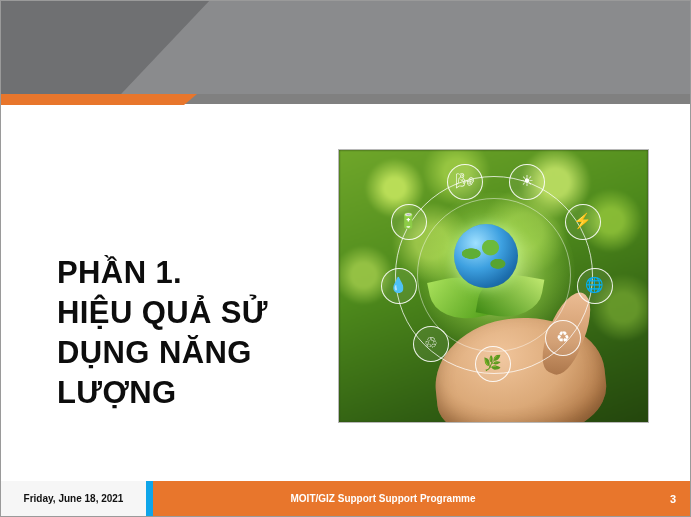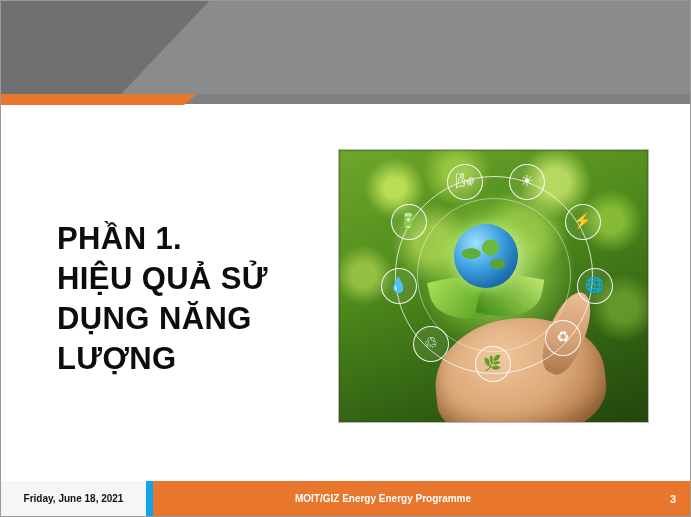--- a/index.html
+++ b/index.html
@@ -73,20 +73,21 @@
     width: 270px;
   }
   .title-text {
     font-family: "Liberation Sans", sans-serif;
     font-weight: bold;
     font-size: 31px;
     line-height: 40px;
     color: #0d0d0d;
     letter-spacing: 0.4px;
     white-space: pre-line;
+    margin-top: 34px;
   }
 
   
   .photo-frame {
     position: absolute;
     left: 337px;
     top: 148px;
     width: 311px;
     height: 274px;
     border: 1px solid #b8b8b8;
@@ -307,17 +308,17 @@
     <div class="node node-5">🌿</div>
     <div class="node node-6">♲</div>
     <div class="node node-7">💧</div>
     <div class="node node-8">🔋</div>
     <div class="node node-9">🌬</div>
   </div>
 
   <div class="footer">
     <div class="footer-bg"></div>
     <div class="footer-date">Friday, June 18, 2021</div>
-    <div class="footer-center">MOIT/GIZ Energy Energy Programme</div>
+    <div class="footer-center">MOIT/GIZ Support Support Programme</div>
     <div class="footer-page">3</div>
   </div>
 
 </div>
 
 </body></html>

